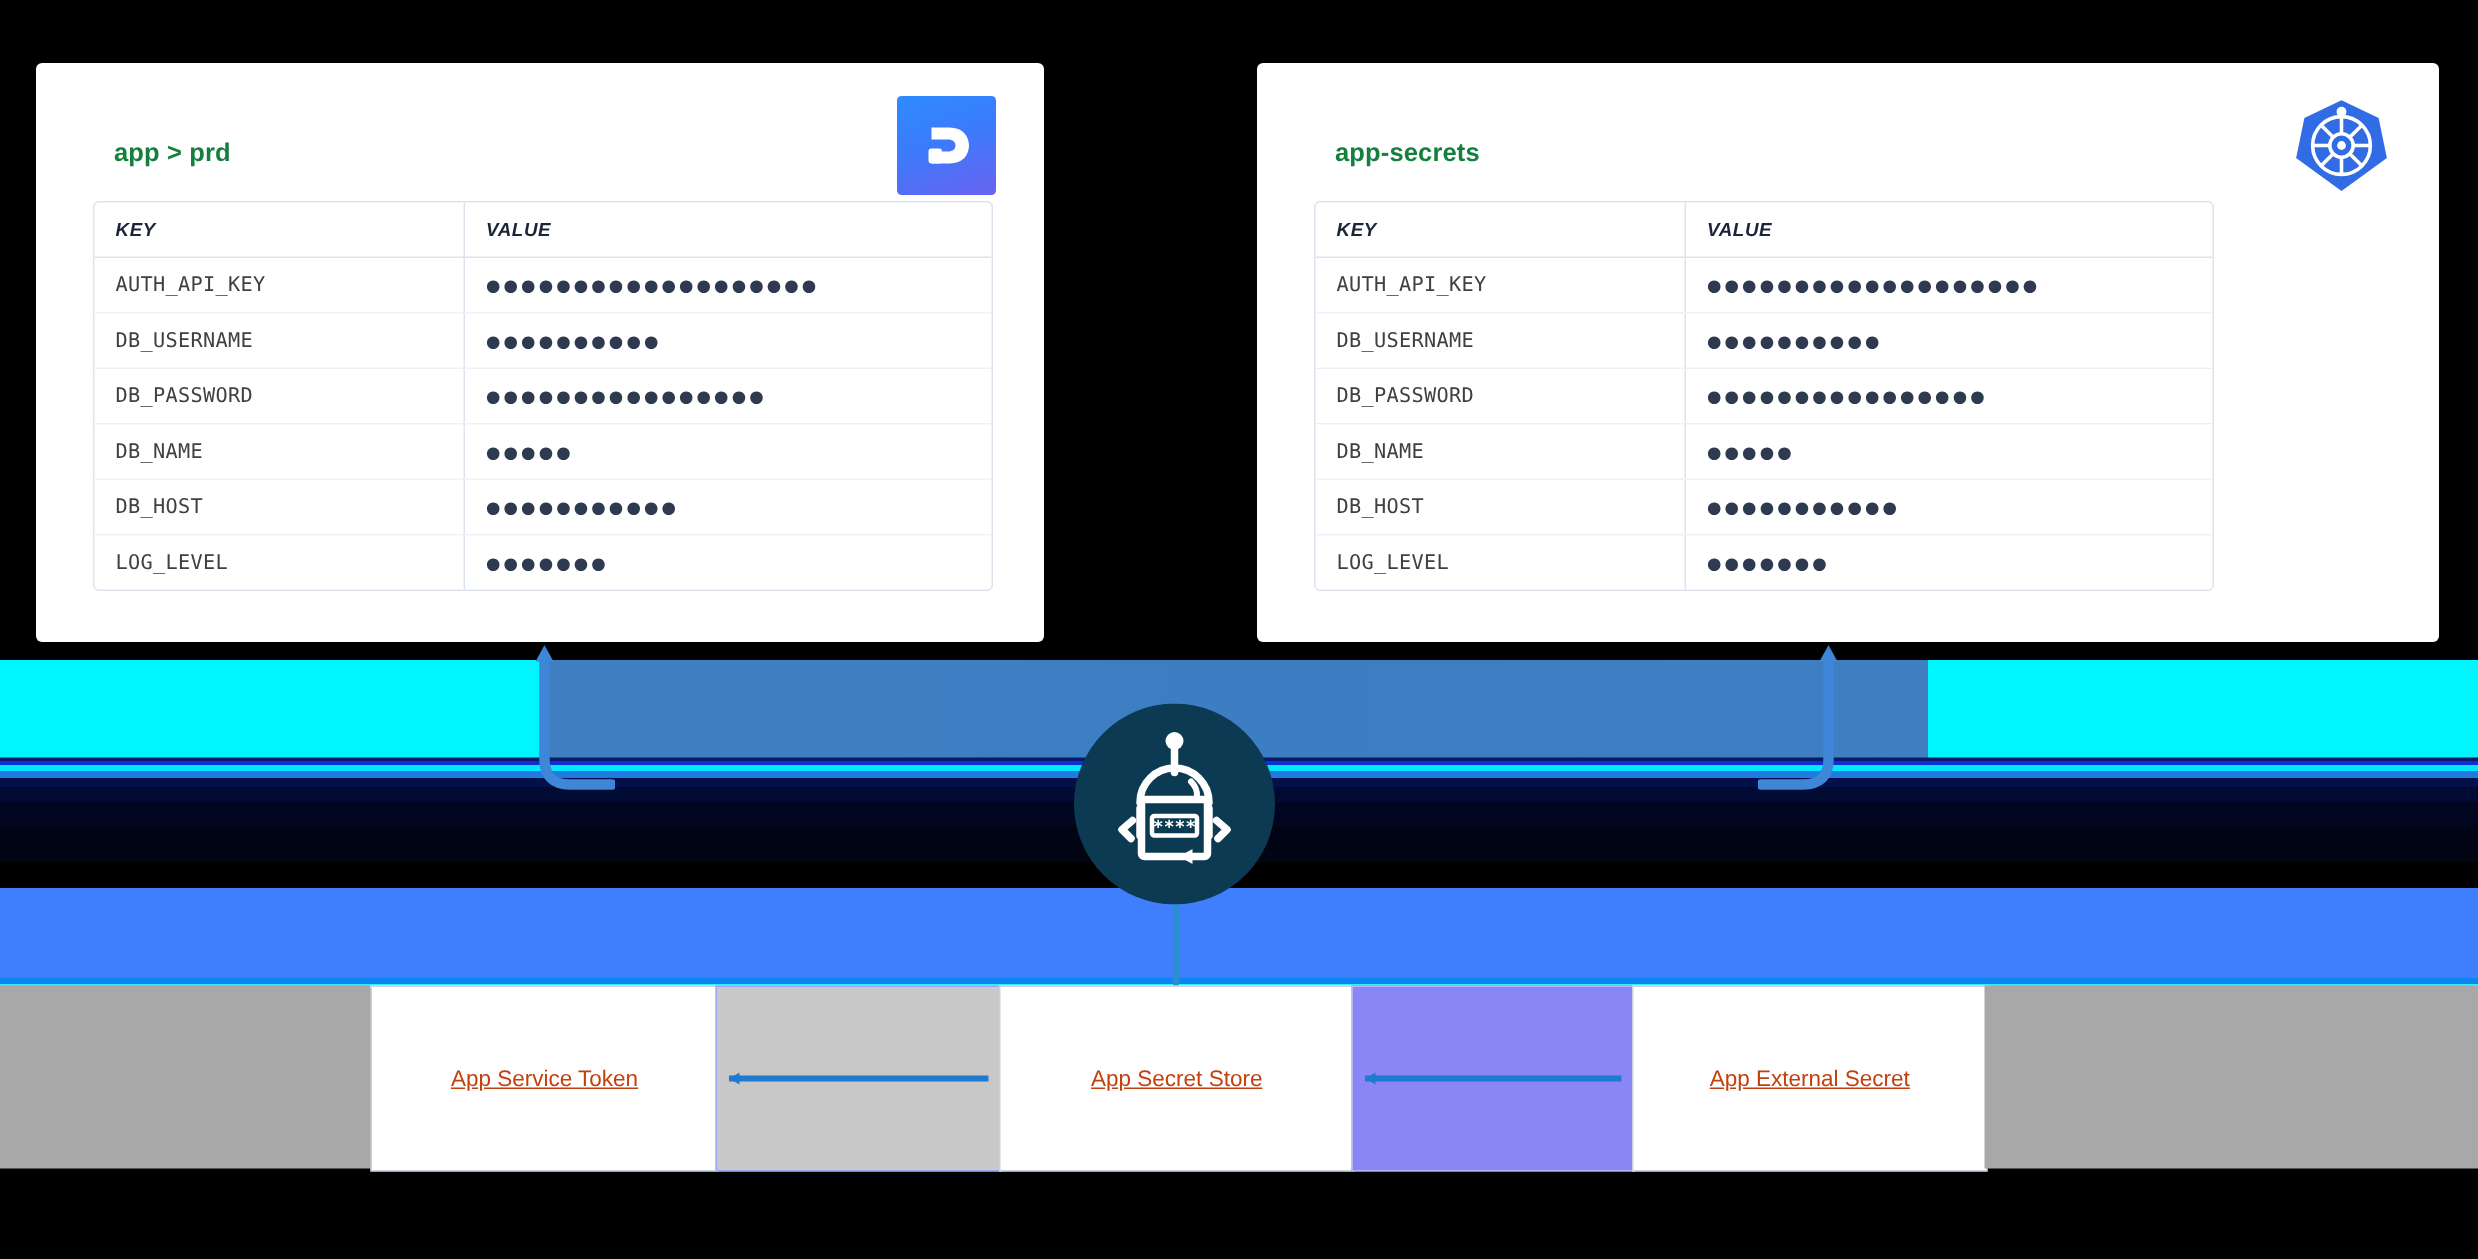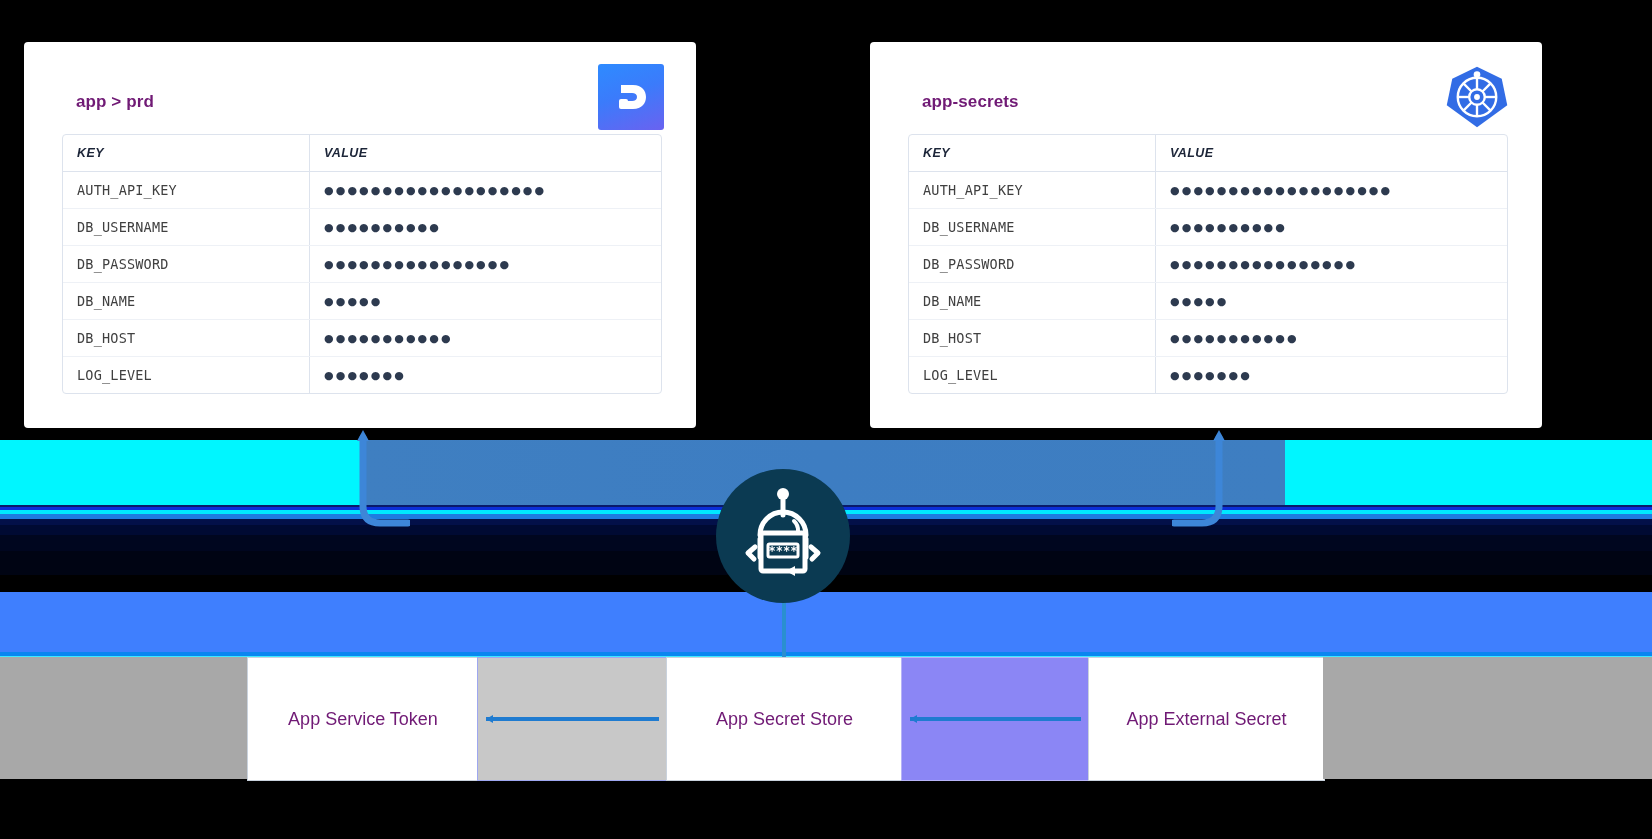--- a/index.html
+++ b/index.html
@@ -61,25 +61,25 @@
     position:absolute;left:782px;top:590px;width:4px;height:74px;
     background:#2a8fd0;
   }
 
   
   .card{
     position:absolute;background:#ffffff;border-radius:4px;
     box-shadow:0 1px 5px rgba(0,0,0,.28);
   }
   #card-left{left:24px;top:42px;width:672px;height:386px;}
-  #card-right{left:870px;top:42px;width:672px;height:386px;}
+  #card-right{left:838px;top:42px;width:788px;height:386px;}
 
   .card-title{
     position:absolute;left:52px;top:50px;
-    font-size:17px;font-weight:bold;color:#701a75;
+    font-size:17px;font-weight:bold;color:#15803d;
     letter-spacing:.1px;
   }
   .card-logo{position:absolute;right:32px;top:22px;}
 
   
   .doppler-logo{
     width:66px;height:66px;border-radius:3px;
     background:linear-gradient(160deg,#2e8bff 0%,#3b7bfb 45%,#6a62f0 100%);
     display:flex;align-items:center;justify-content:center;
   }
@@ -109,21 +109,21 @@
   .kv-table td.dots{
     color:#2d3a4f;font-size:11px;letter-spacing:2.1px;
     font-family:"DejaVu Sans", sans-serif;
   }
 
   
   .bbox{
     position:absolute;top:657px;height:122px;background:#ffffff;
     border:1px solid #c9d2dd;
     display:flex;align-items:center;justify-content:center;
-    font-size:18px;color:#701a75;
+    font-size:15px;color:#c2410c;text-decoration:underline;
   }
   .bbox.gray{background:#a8a8a8;border:none;}
   .bbox.purple{background:#8b86f5;border:1px solid #b6b3f7;}
   .bbox.graysel{background:#c8c8c8;border:1px solid #9ea7f0;}
 
   #bb-0{left:0px;width:247px;}
   #bb-1{left:247px;width:230px;}
   #bb-2{left:477px;width:189px;}
   #bb-3{left:666px;width:235px;text-align:center;}
   #bb-4{left:901px;width:187px;}

